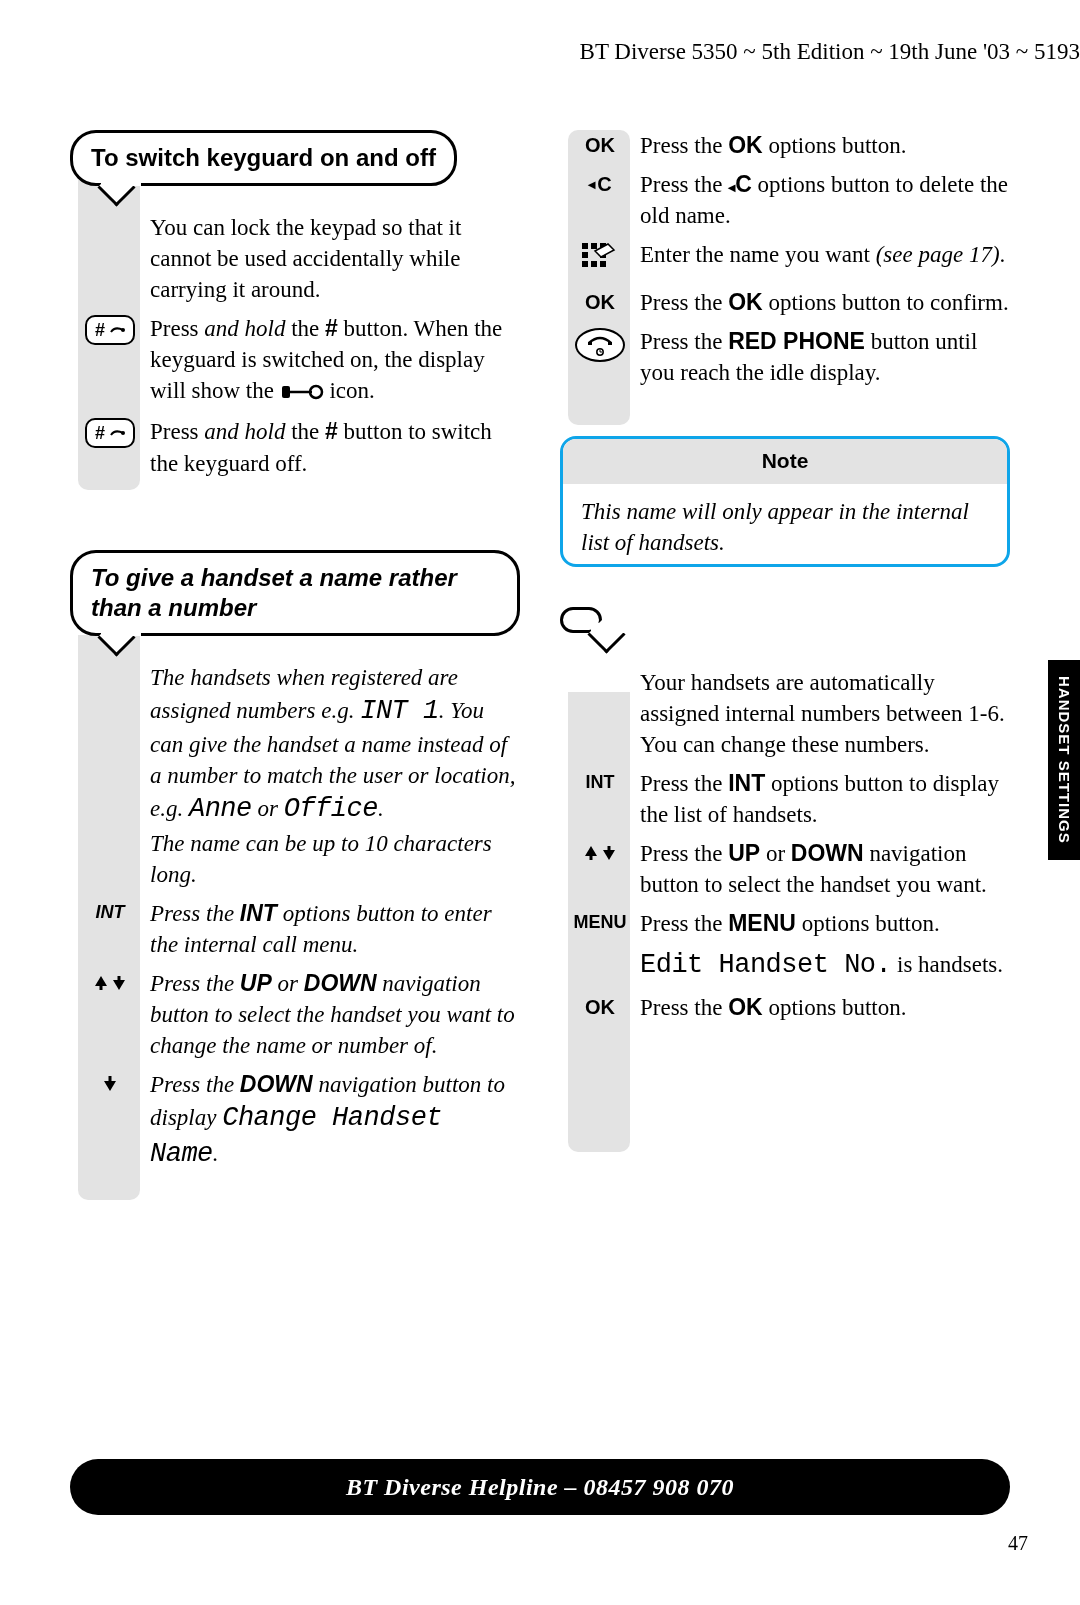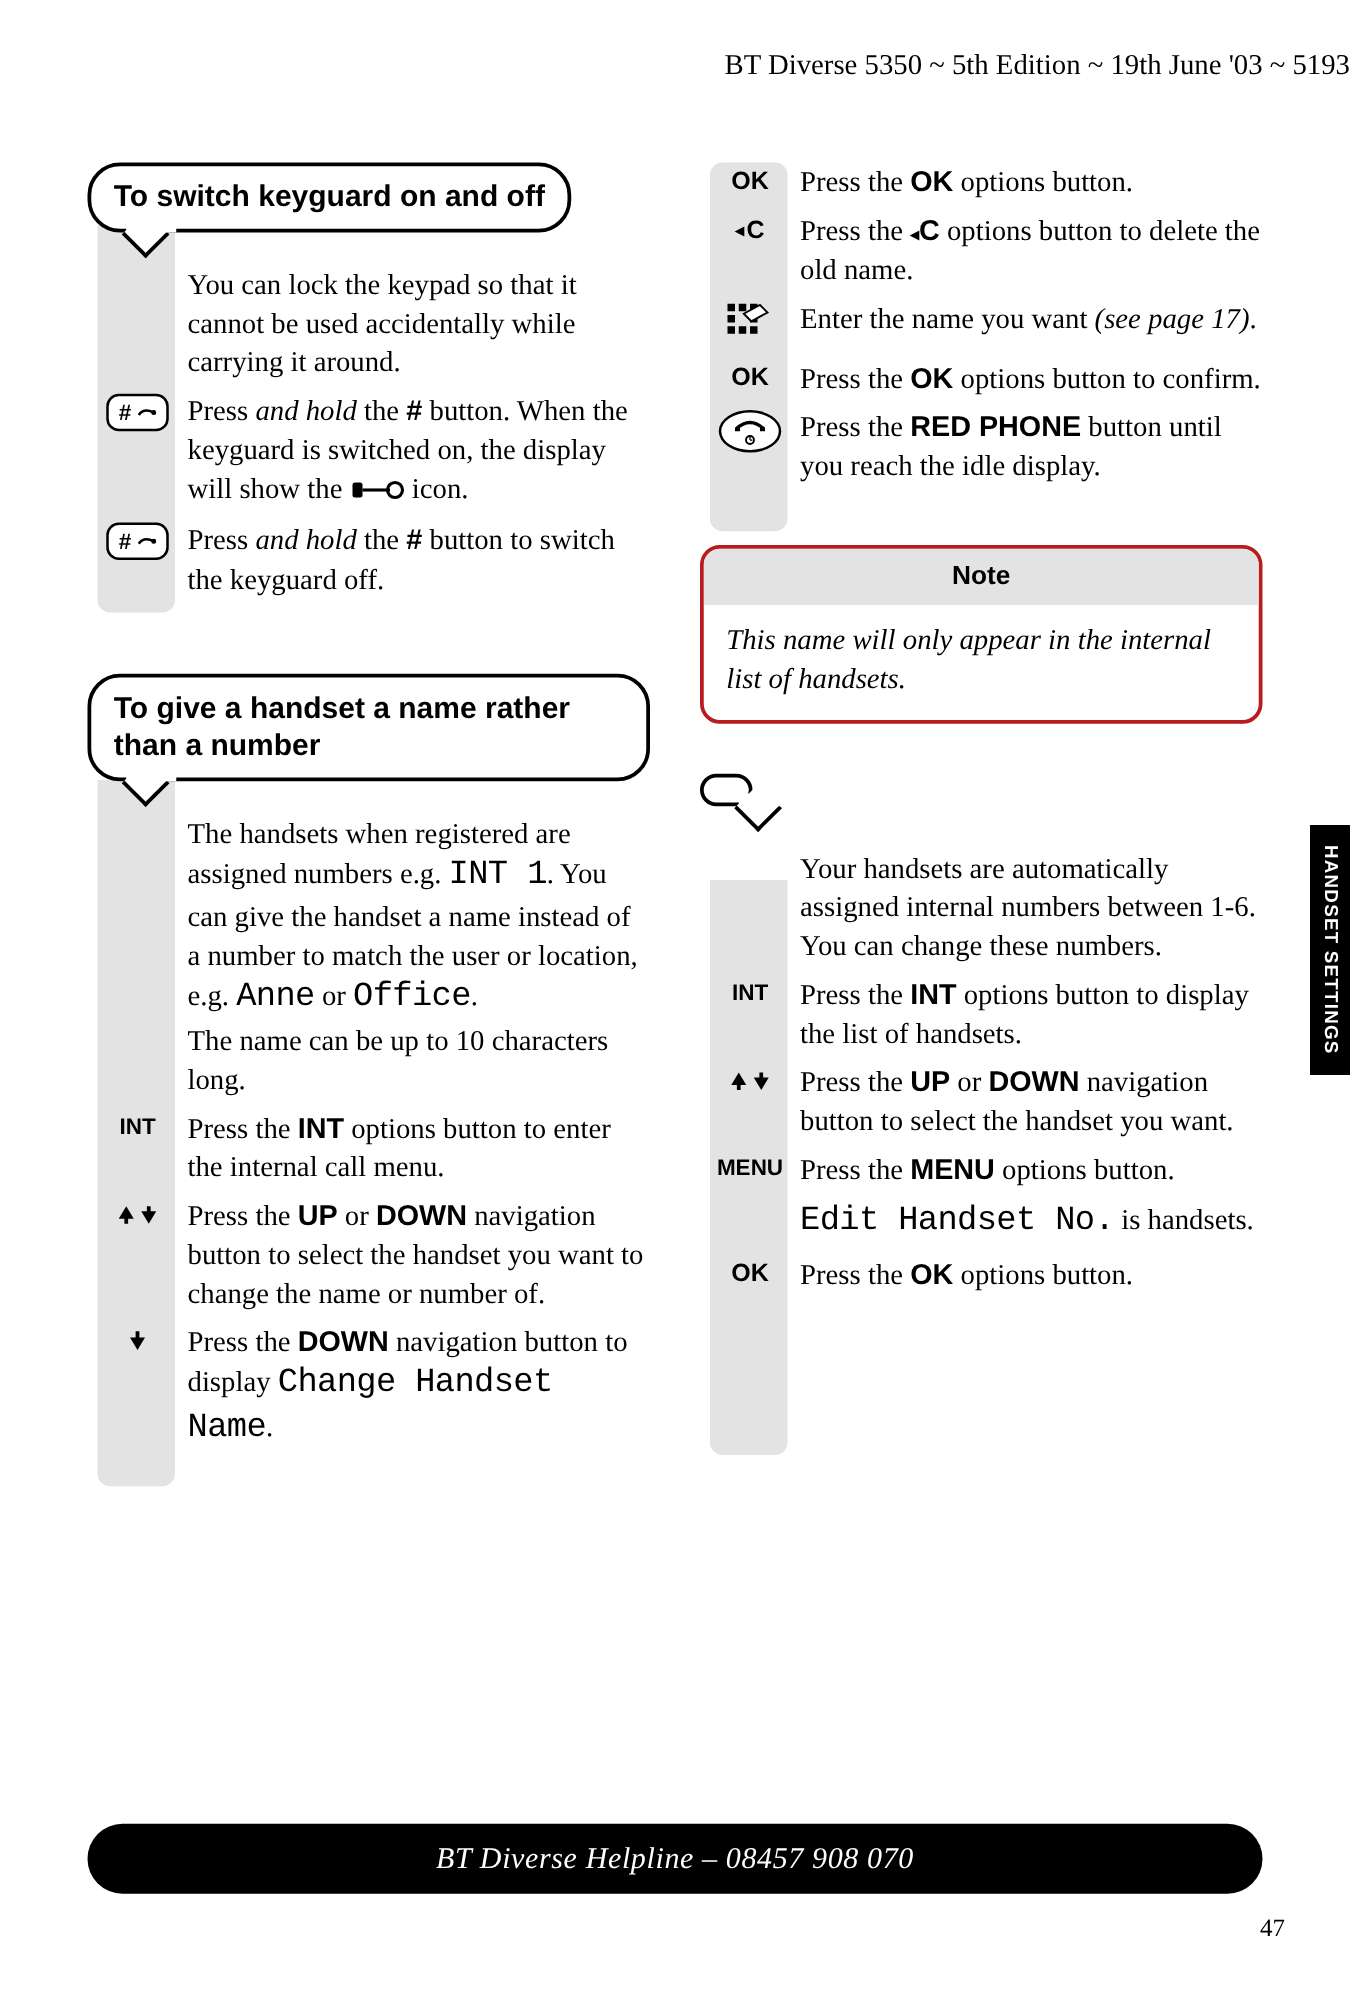--- a/index.html
+++ b/index.html
@@ -127,23 +127,23 @@
     width: 50px;
     height: 34px;
     display: inline-flex;
     flex-direction: column;
     align-items: center;
     justify-content: center;
     background: #fff;
     position: relative;
   }
   .note-box {
-    border: 3px solid #b91c1c;
+    border: 3px solid #0ea5e9;
     border-radius: 16px;
-    padding: 0 18px 18px 18px;
+    padding: 0 18px 6px 18px;
     margin-top: 10px;
     margin-bottom: 40px;
     overflow: hidden;
   }
   .note-title {
     background: #e3e3e3;
     text-align: center;
     font-family: Arial, Helvetica, sans-serif;
     font-weight: bold;
     font-size: 21px;
@@ -167,21 +167,21 @@
     position: absolute;
     left: 70px;
     right: 70px;
     bottom: 90px;
     background: #000;
     color: #fff;
     border-radius: 28px;
     text-align: center;
     font-family: Georgia, serif;
     font-style: italic;
-    font-weight: normal;
+    font-weight: bold;
     font-size: 24px;
     padding: 12px 0;
     letter-spacing: 0.5px;
   }
   .page-num {
     position: absolute;
     right: 52px;
     bottom: 48px;
     font-size: 20px;
     margin-top: 12px;
@@ -245,21 +245,21 @@
               </svg>
           </span>
         </div>
         <div class="text-col">
           <span></span>
           <span>Press </span><span class="ital">and hold</span><span> the </span><span class="sans-bold">#</span><span> button to switch the keyguard off.</span>
         </div>
       </div>
     </div>
 
-    <div class="section-wrap" style="margin-top:7px;">
+    <div class="section-wrap" style="margin-top:18px;font-style:italic;">
       <div class="grey-strip" style="top:85px; height:565px;"></div>
       <div class="bubble-heading">
         <span>To give a handset a name rather than a number</span>
         <span class="inner-mask"></span>
       </div>
       <div style="height:26px;"></div>
 
       <div class="row">
         <div class="icon-col"></div>
         <div class="text-col">

